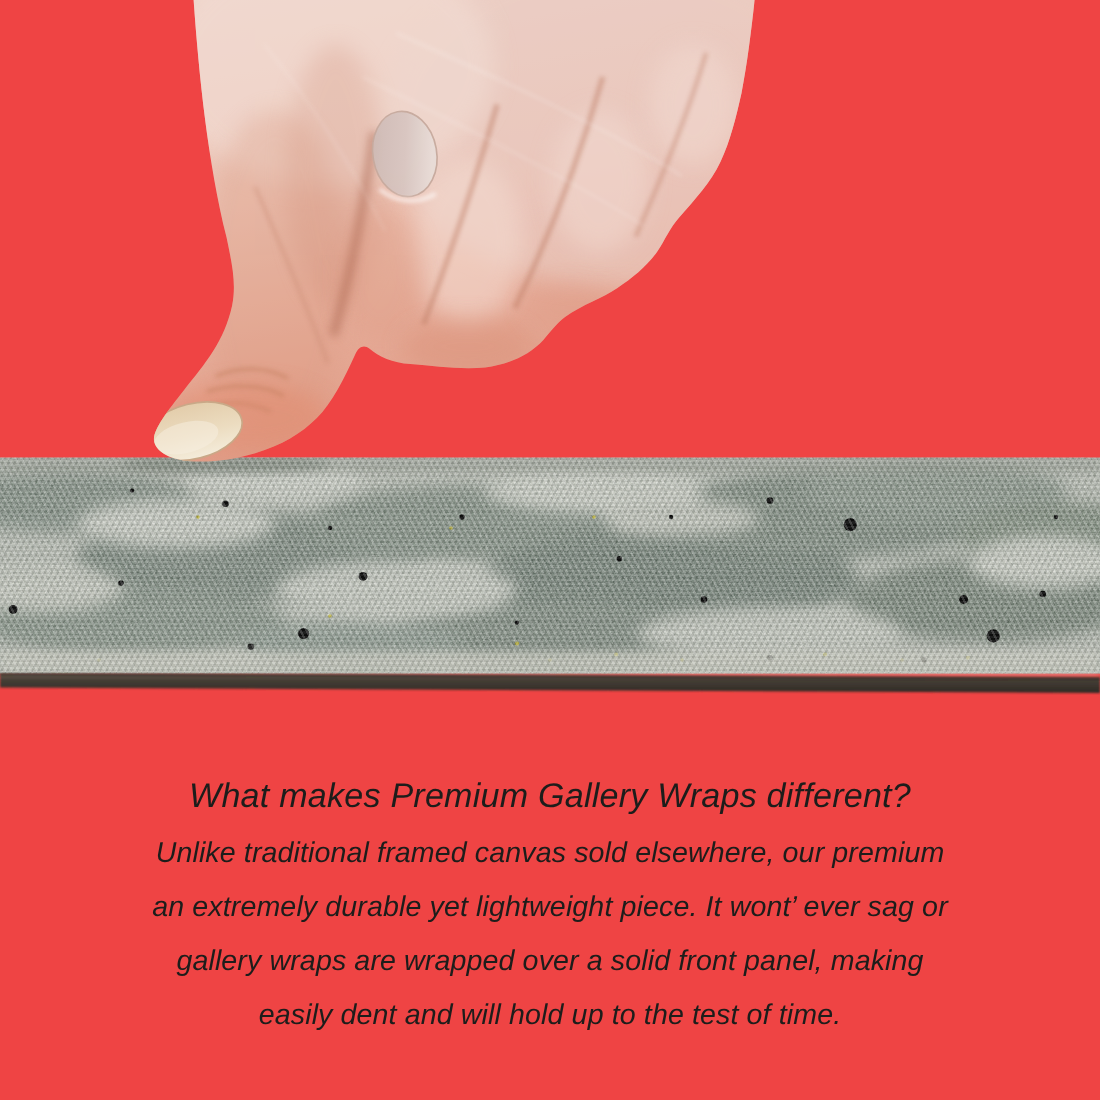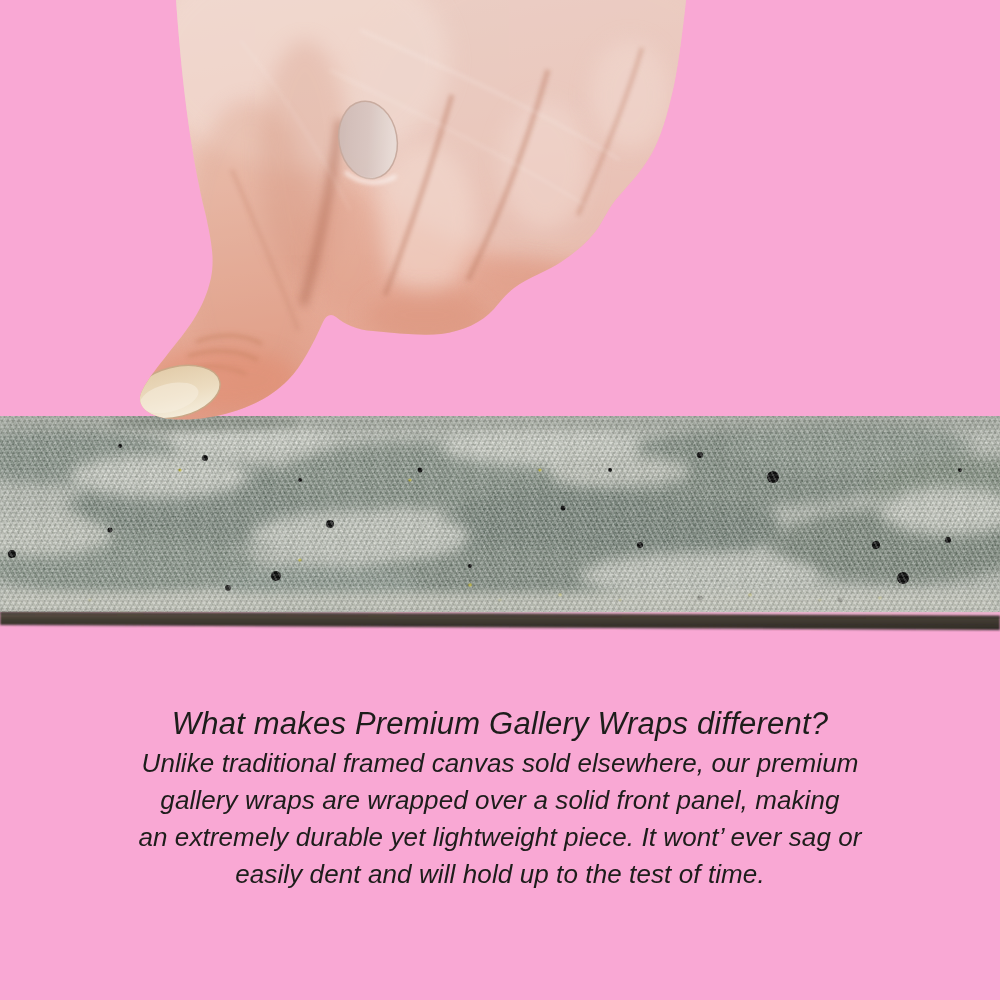--- a/index.html
+++ b/index.html
@@ -1,17 +1,17 @@
 <!DOCTYPE html>
 <html><head>
 <meta charset="utf-8">
 <style>
   html,body{margin:0;padding:0;background:#ffffff;}
   .stage{
-    position:relative;width:1000px;height:1000px;background:#f9a8d4;
+    position:relative;width:1000px;height:1000px;background:#ef4444;
     overflow:hidden;font-family:"Liberation Sans",sans-serif;
   }
   .hero{position:absolute;left:0;top:0;width:1000px;height:640px;}
   .strip-svg{position:absolute;left:0;top:416px;width:1000px;height:220px;display:block;}
   .weave{
     position:absolute;left:0;top:416px;width:1000px;height:196px;
     background:
       repeating-linear-gradient(63deg, rgba(255,255,255,0.17) 0 2px, rgba(0,0,0,0) 2px 5px),
       repeating-linear-gradient(-63deg, rgba(38,44,38,0.13) 0 2px, rgba(0,0,0,0) 2px 5px),
       repeating-linear-gradient(0deg, rgba(255,255,255,0.07) 0 2px, rgba(0,0,0,0.05) 2px 4px);
@@ -19,21 +19,21 @@
   }
   .hand-svg{position:absolute;left:0;top:0;width:1000px;height:432px;display:block;}
   .info{
     position:absolute;left:0;top:703px;width:1000px;text-align:center;
     color:#1d1d1b;font-style:italic;
   }
   .info .heading{
     font-size:31px;line-height:42px;letter-spacing:0.2px;font-weight:400;
   }
   .info .line{
-    font-size:26px;line-height:37px;letter-spacing:0.1px;font-weight:400;
+    font-size:26px;line-height:37px;letter-spacing:0.1px;font-weight:400;margin-top:12px;
   }
 </style>
 </head>
 <body>
 
 <div class="stage">
 
   <div class="hero">
 
     <svg class="strip-svg" viewBox="0 0 1000 220" aria-hidden="true">
@@ -226,18 +226,18 @@
           <ellipse cx="176" cy="392" rx="45" ry="25" fill="url(#gNailT)" stroke="#c9a887" stroke-width="1.5"></ellipse>
           <ellipse cx="168" cy="396" rx="30" ry="14" fill="#f7f0e2" opacity="0.5"></ellipse>
         </g>
       </g>
     </svg>
   </div>
 
   <div class="info">
     <div class="heading">What makes Premium Gallery Wraps different?</div>
     <div class="line">Unlike traditional framed canvas sold elsewhere, our premium</div>
+    <div class="line">an extremely durable yet lightweight piece. It wont’ ever sag or</div>
     <div class="line">gallery wraps are wrapped over a solid front panel, making</div>
-    <div class="line">an extremely durable yet lightweight piece. It wont’ ever sag or</div>
     <div class="line">easily dent and will hold up to the test of time.</div>
   </div>
 
 </div>
 
 </body></html>

